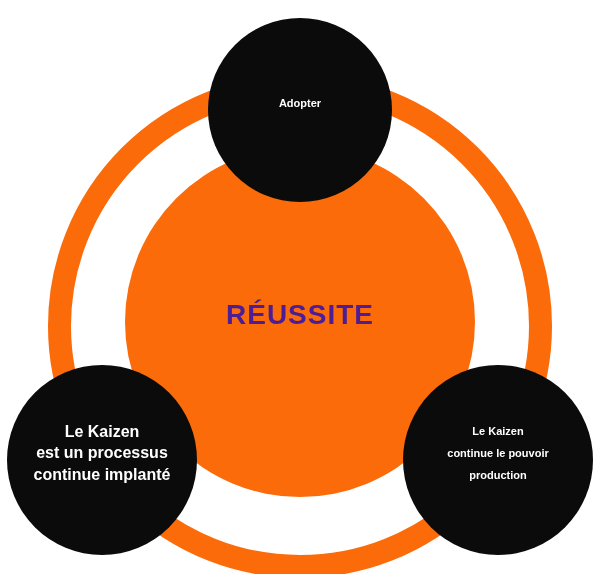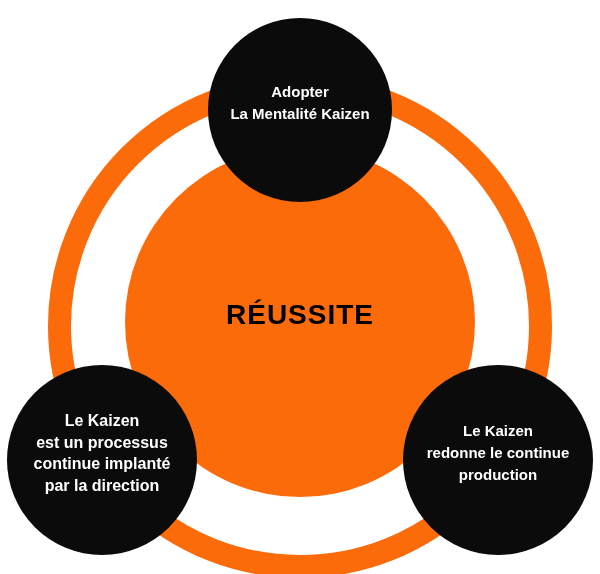--- a/index.html
+++ b/index.html
@@ -35,21 +35,21 @@
   }
   
   .center-circle {
     left: 125px;
     top: 147px;
     width: 350px;
     height: 350px;
     background: var(--orange);
   }
   .center-title {
-    color: #000000;
+    color: #4c1d95;
     font-weight: 700;
     font-size: 28px;
     line-height: 46px;
     letter-spacing: 1px;
     transform: translateY(-7px);
   }
   
   .node {
     background: var(--black);
     color: #ffffff;
@@ -67,21 +67,21 @@
     width: 190px;
     height: 190px;
   }
   .node-bottom-right {
     left: 403px;
     top: 365px;
     width: 190px;
     height: 190px;
   }
   .node .text-block {
-    font-size: 15px;
+    font-size: 11px;
     line-height: 22px;
     transform: translateY(-7px);
   }
   .node-bottom-left .text-block {
     font-size: 16px;
     line-height: 21.5px;
   }
 </style>
 </head>
 <body>
@@ -92,34 +92,32 @@
 
   <div class="circle center-circle">
     <div class="center-title">
       <div>RÉUSSITE</div>
     </div>
   </div>
 
   <div class="circle node node-top">
     <div class="text-block">
       <div>Adopter</div>
-      <div>La Mentalité Kaizen</div>
     </div>
   </div>
 
   <div class="circle node node-bottom-left">
     <div class="text-block">
       <div>Le Kaizen</div>
       <div>est un processus</div>
       <div>continue implanté</div>
-      <div>par la direction</div>
     </div>
   </div>
 
   <div class="circle node node-bottom-right">
     <div class="text-block">
       <div>Le Kaizen</div>
-      <div>redonne le continue</div>
+      <div>continue le pouvoir</div>
       <div>production</div>
     </div>
   </div>
 
 </div>
 
 </body></html>

